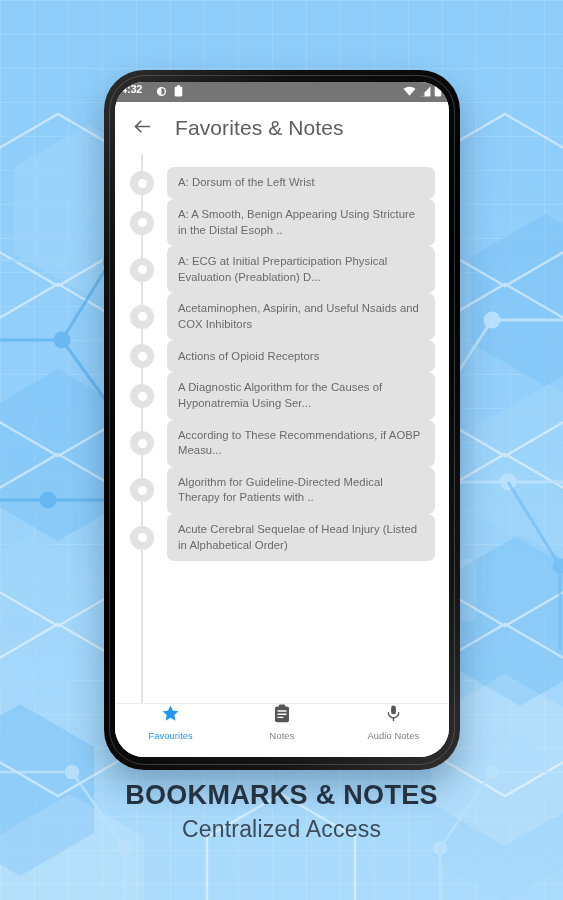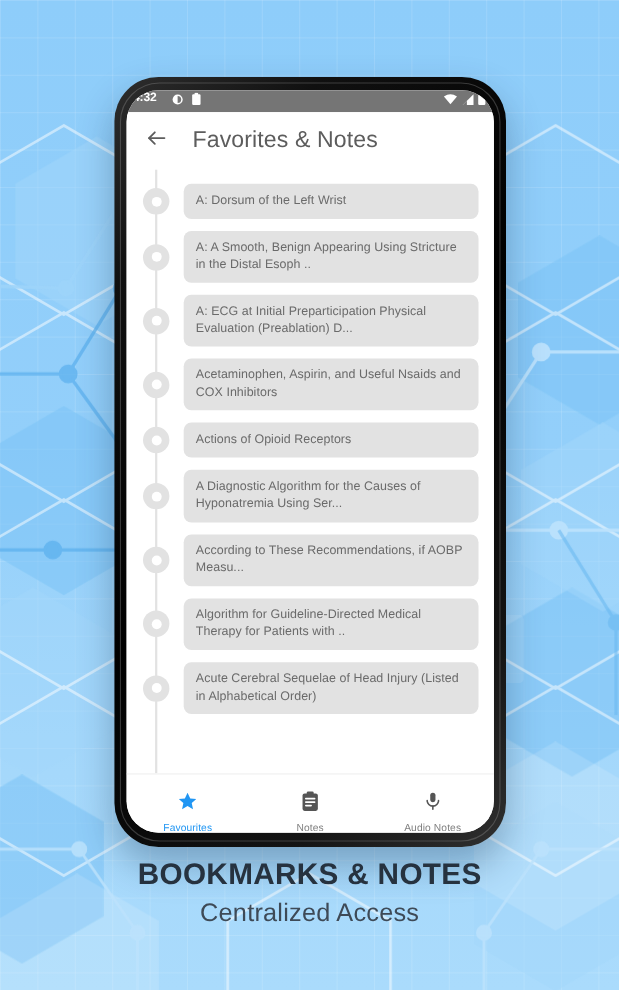--- a/index.html
+++ b/index.html
@@ -135,21 +135,20 @@
     top: 0;
     bottom: 0;
     width: 2px;
     background: #e2e2e2;
   }
   .list-row {
     position: relative;
     display: flex;
     align-items: center;
     padding: 0 14px 0 14px;
-    margin-bottom: 11px;
     min-height: 32px;
     justify-content: center;
   }
   .node-dot {
     position: relative;
     z-index: 2;
     width: 24px; height: 24px;
     border-radius: 50%;
     background: #e2e2e2;
     flex: 0 0 auto;
@@ -178,21 +177,21 @@
   }
   .chip.two-line { min-height: 44px; }
 
   
   #bottom-nav {
     flex: 0 0 auto;
     height: 54px;
     background: #fff;
     border-top: 1px solid #ececec;
     display: flex;
-    align-items: flex-end;
+    align-items: flex-start;
   }
   .nav-item {
     flex: 1 1 0;
     display: flex;
     flex-direction: column;
     align-items: center;
     justify-content: center;
     gap: 4px;
   }
   .nav-label {

